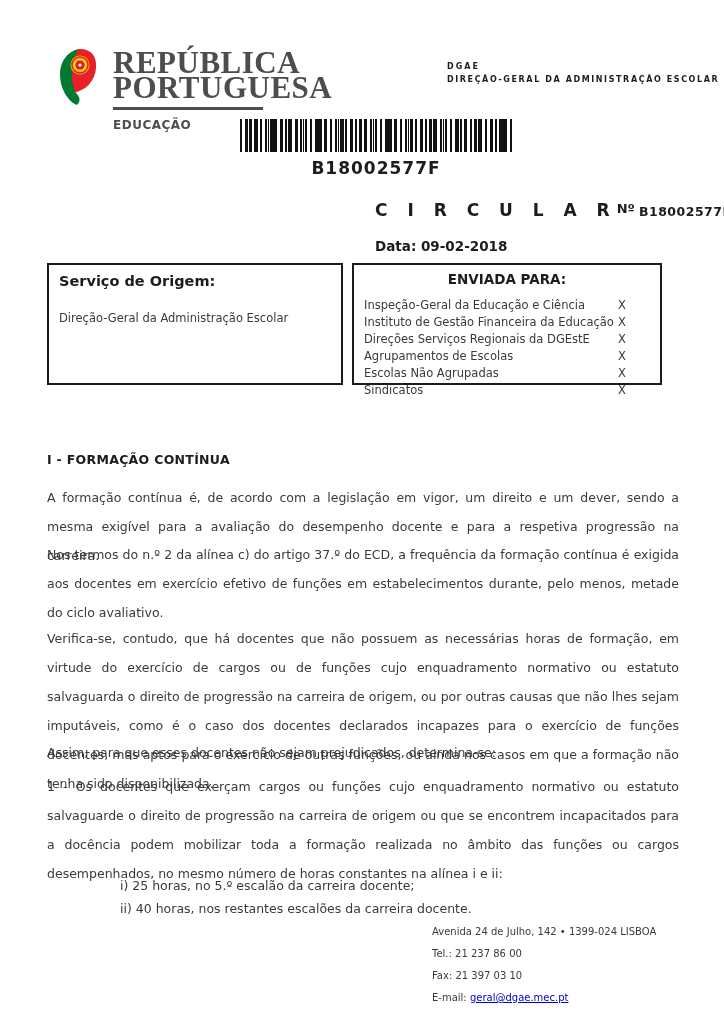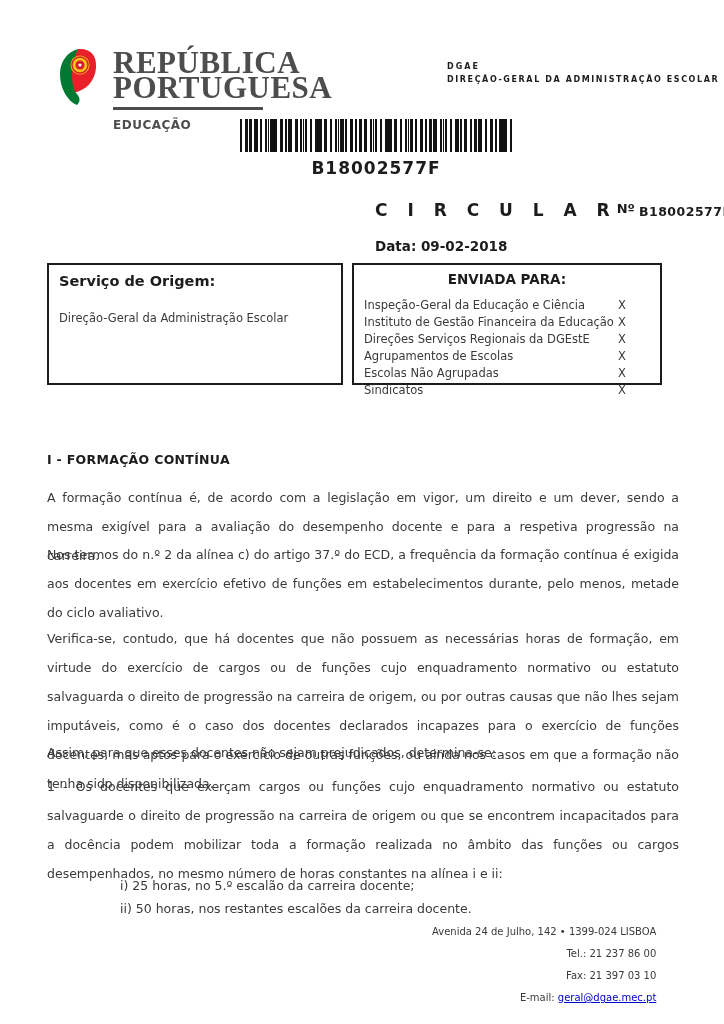--- a/index.html
+++ b/index.html
@@ -70,21 +70,21 @@
   .p1 { top: 483px; }
   .p2 { top: 540px; }
   .p3 { top: 624px; }
   .p4 { top: 738px; text-align: left; }
   .p5 { top: 772px; }
   .list-item { position: absolute; left: 120px; width: 540px; font-size: 12.5px; color: #3a3a3a; }
   .li1 { top: 878px; }
   .li2 { top: 901px; }
 
   
-  .footer { position: absolute; left: 432px; top: 926px; font-size: 10px; color: #3a3a3a; text-align: right; }
+  .footer { position: absolute; left: 432px; top: 926px; font-size: 10px; color: #3a3a3a; }
   .footer-line { margin-bottom: 11px; }
   .footer a, .email-link { color: #0000cc; text-decoration: underline; }
 </style>
 </head>
 <body>
 
 <div class="page">
 
   <div class="logo-block">
     <svg class="logo-flag" viewBox="0 0 40 58" xmlns="http://www.w3.org/2000/svg">
@@ -152,21 +152,21 @@
   </div>
 
 
   <div class="section-title">I - FORMAÇÃO CONTÍNUA</div>
   <p class="para p1">A formação contínua é, de acordo com a legislação em vigor, um direito e um dever, sendo a mesma exigível para a avaliação do desempenho docente e para a respetiva progressão na carreira.</p>
   <p class="para p2">Nos termos do n.º 2 da alínea c) do artigo 37.º do ECD, a frequência da formação contínua é exigida aos docentes em exercício efetivo de funções em estabelecimentos durante, pelo menos, metade do ciclo avaliativo.</p>
   <p class="para p3">Verifica-se, contudo, que há docentes que não possuem as necessárias horas de formação, em virtude do exercício de cargos ou de funções cujo enquadramento normativo ou estatuto salvaguarda o direito de progressão na carreira de origem, ou por outras causas que não lhes sejam imputáveis, como é o caso dos docentes declarados incapazes para o exercício de funções docentes, mas aptos para o exercício de outras funções, ou ainda nos casos em que a formação não tenha sido disponibilizada.</p>
   <p class="para p4">Assim, para que esses docentes não sejam prejudicados, determina-se:</p>
   <p class="para p5">1 - Os docentes que exerçam cargos ou funções cujo enquadramento normativo ou estatuto salvaguarde o direito de progressão na carreira de origem ou que se encontrem incapacitados para a docência podem mobilizar toda a formação realizada no âmbito das funções ou cargos desempenhados, no mesmo número de horas constantes na alínea i e ii:</p>
   <div class="list-item li1">i) 25 horas, no 5.º escalão da carreira docente;</div>
-  <div class="list-item li2">ii) 50 horas, nos restantes escalões da carreira docente.</div>
+  <div class="list-item li2">ii) 40 horas, nos restantes escalões da carreira docente.</div>
 
   <div class="footer">
     <div class="footer-line">Avenida 24 de Julho, 142 • 1399-024 LISBOA</div>
     <div class="footer-line">Tel.: 21 237 86 00</div>
     <div class="footer-line">Fax: 21 397 03 10</div>
     <div class="footer-line">
       <span>E-mail:</span>
       <a href="#" class="email-link">geral@dgae.mec.pt</a>
     </div>
   </div>

